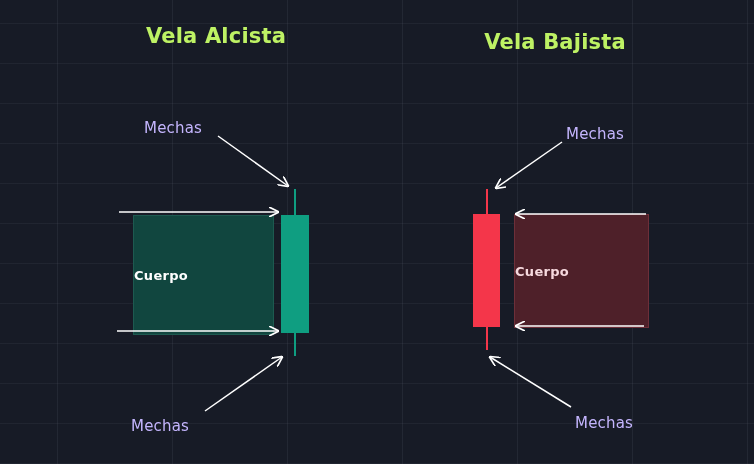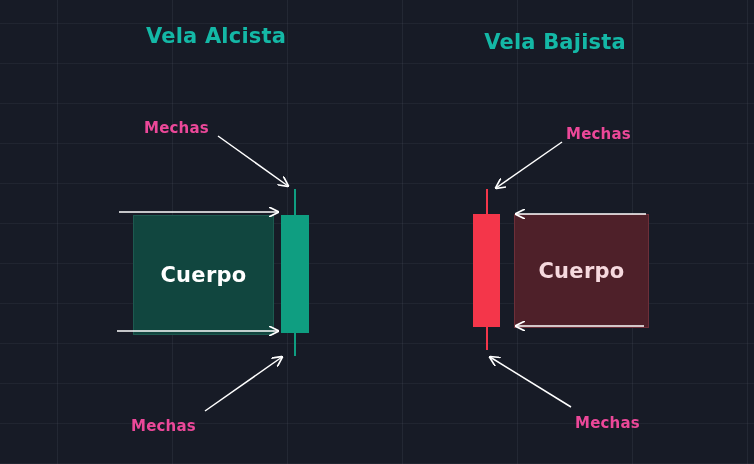--- a/index.html
+++ b/index.html
@@ -26,21 +26,21 @@
     background-size: 115px 40px;
     background-position: 57px 23px;
     pointer-events: none;
   }
   
   .title {
     position: absolute;
     top: 24px;
     font-size: 21px;
     font-weight: 600;
-    color: #14b8a6;
+    color: #bef264;
     letter-spacing: 0.2px;
     white-space: nowrap;
     transform: translateX(-50%);
   }
   #title-bull { left: 216px; }
   #title-bear { left: 555px; margin-top: 6px; }
   .wick { position: absolute; width: 2px; }
   .body { position: absolute; }
 
   #bull-wick-top    { left: 294px; top: 189px; height: 26px; background: #0f9e81; }
@@ -49,44 +49,44 @@
 
   #bear-wick-top    { left: 486px; top: 189px; height: 25px; background: #f4364a; }
   #bear-body        { left: 473px; top: 214px; width: 27px; height: 113px; background: #f4364a; }
   #bear-wick-bottom { left: 486px; top: 327px; height: 23px; background: #f4364a; }
 
   
   .body-box {
     position: absolute;
     display: flex;
     align-items: center;
-    justify-content: center;
-    font-size: 21px;
+    justify-content: flex-start;
+    font-size: 13px;
     font-weight: 600;
     letter-spacing: 0.3px;
   }
   #box-bull {
     left: 133px; top: 215px; width: 139px; height: 118px;
     background: #11463f;
     border: 1px solid #1d5a50;
     color: #ffffff;
   }
   #box-bear {
     left: 514px; top: 214px; width: 133px; height: 112px;
     background: #4e2029;
     border: 1px solid #6d2f39;
     color: #f6d9de;
   }
 
   
   .annot {
     position: absolute;
     font-size: 15px;
-    font-weight: 700;
-    color: #ec4899;
+    font-weight: 400;
+    color: #c4b5fd;
     white-space: nowrap;
     letter-spacing: 0.2px;
   }
   #lbl-bull-top    { left: 144px; top: 119px; }
   #lbl-bull-bottom { left: 131px; top: 417px; }
   #lbl-bear-top    { left: 566px; top: 125px; }
   #lbl-bear-bottom { left: 575px; top: 414px; }
 
   
   #overlay {

